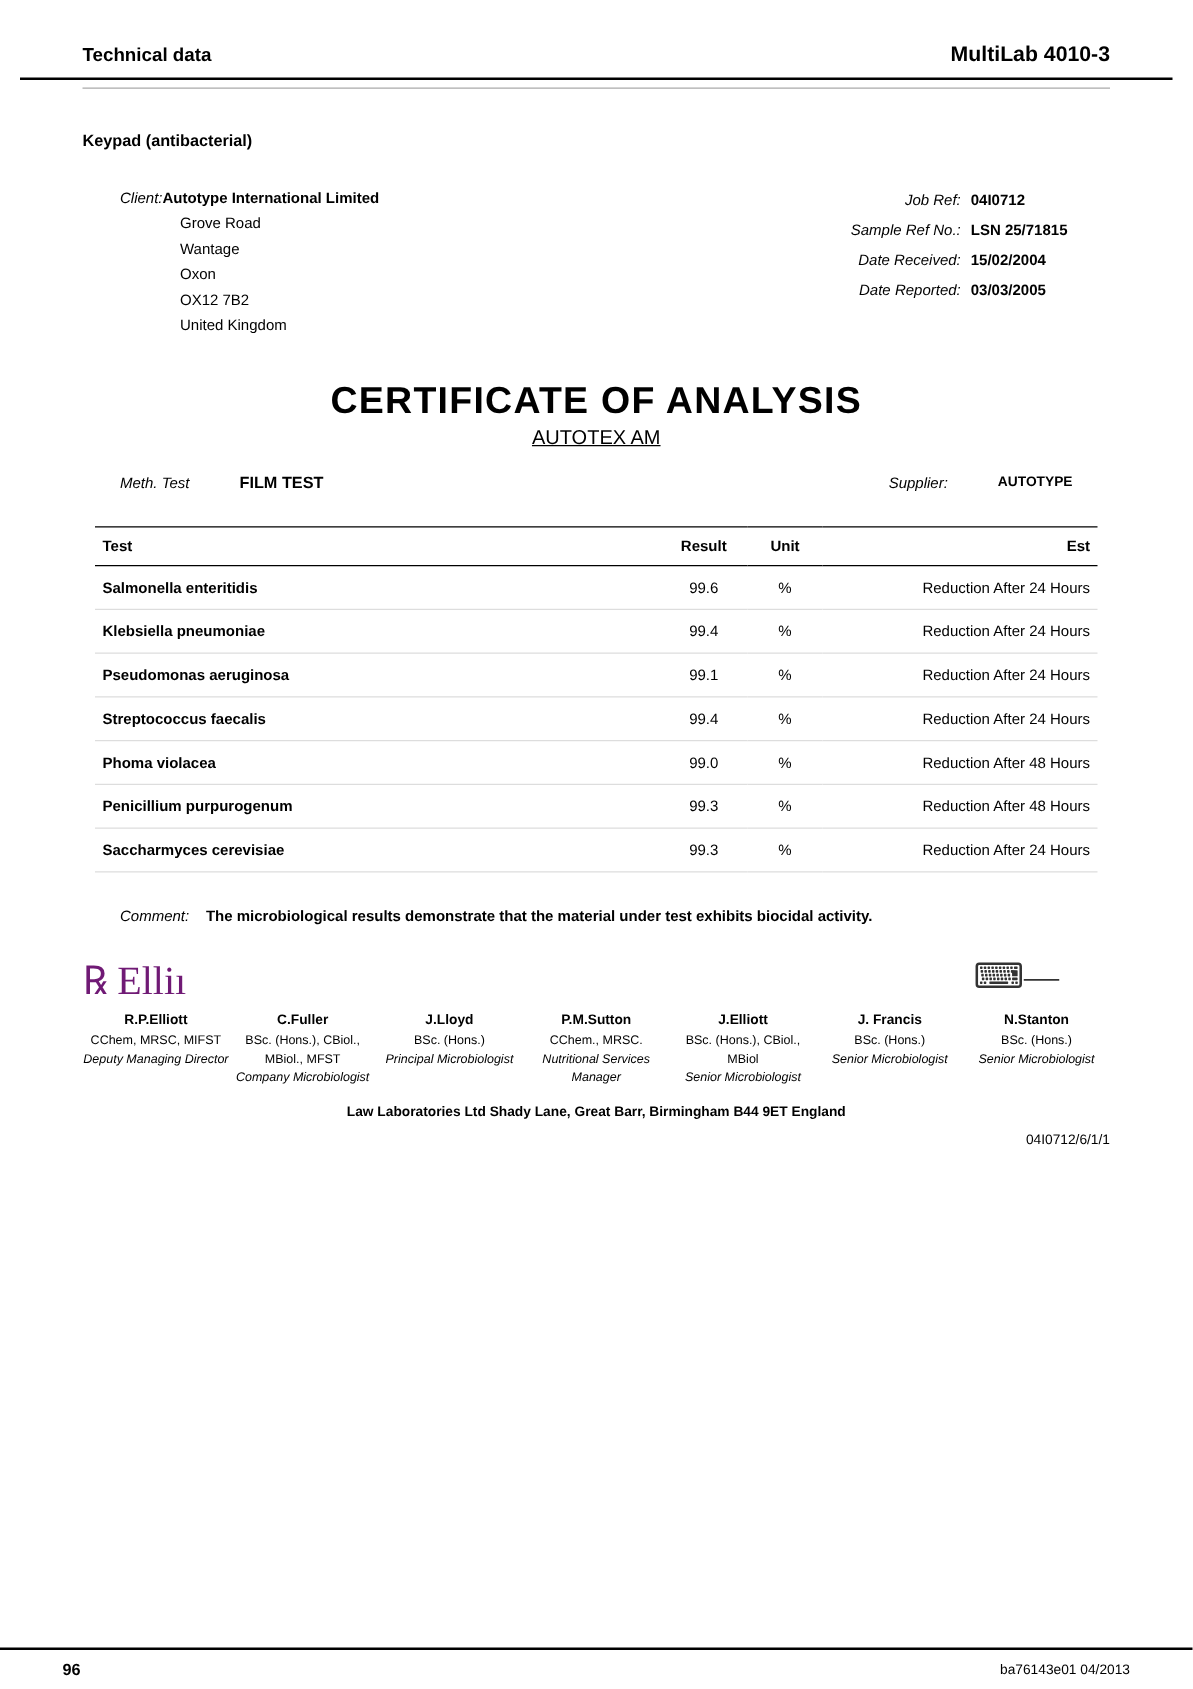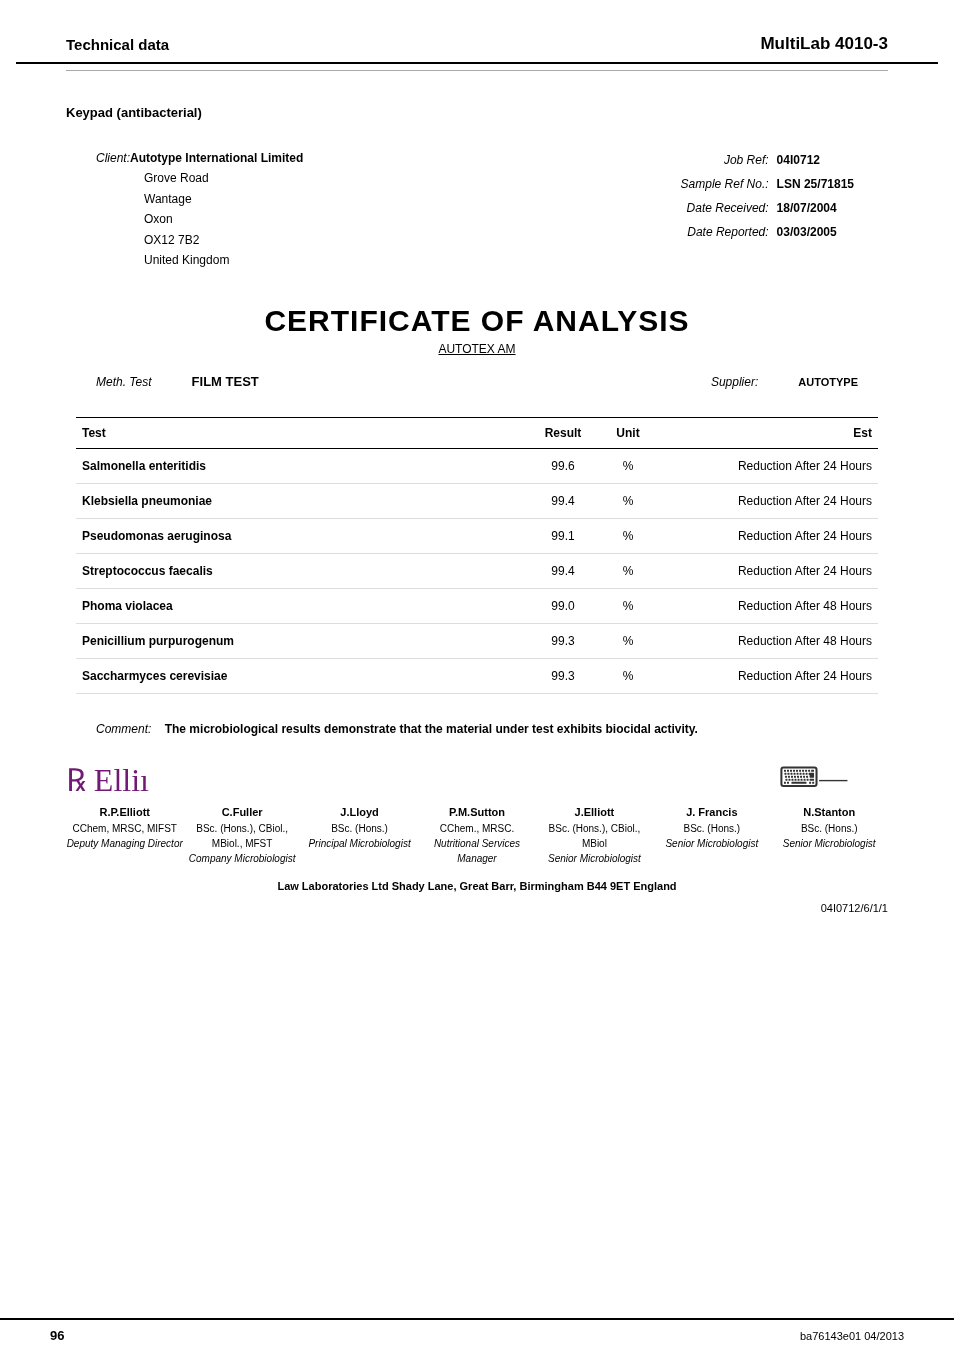--- a/index.html
+++ b/index.html
@@ -84,21 +84,21 @@
       text-align: center;
       margin: 24px 0 4px 0;
     }
     .cert-heading h1 {
       font-size: 30px;
       font-weight: bold;
       letter-spacing: 1px;
     }
     .cert-subheading {
       text-align: center;
-      font-size: 12px;
+      font-size: 16px;
       text-decoration: underline;
       margin-bottom: 10px;
     }
 
     
     .method-line {
       display: flex;
       align-items: center;
       padding: 8px 80px;
       gap: 40px;
@@ -272,21 +272,21 @@
             <tr>
           <td class="label"><em>Job Ref:</em></td>
           <td class="value">04I0712</td>
         </tr>
         <tr>
           <td class="label"><em>Sample Ref No.:</em></td>
           <td class="value">LSN 25/71815</td>
         </tr>
         <tr>
           <td class="label"><em>Date Received:</em></td>
-          <td class="value">18/07/2004</td>
+          <td class="value">15/02/2004</td>
         </tr>
         <tr>
           <td class="label"><em>Date Reported:</em></td>
           <td class="value">03/03/2005</td>
         </tr>
       </tbody>
         </table>
     </div>
   </div>
 

